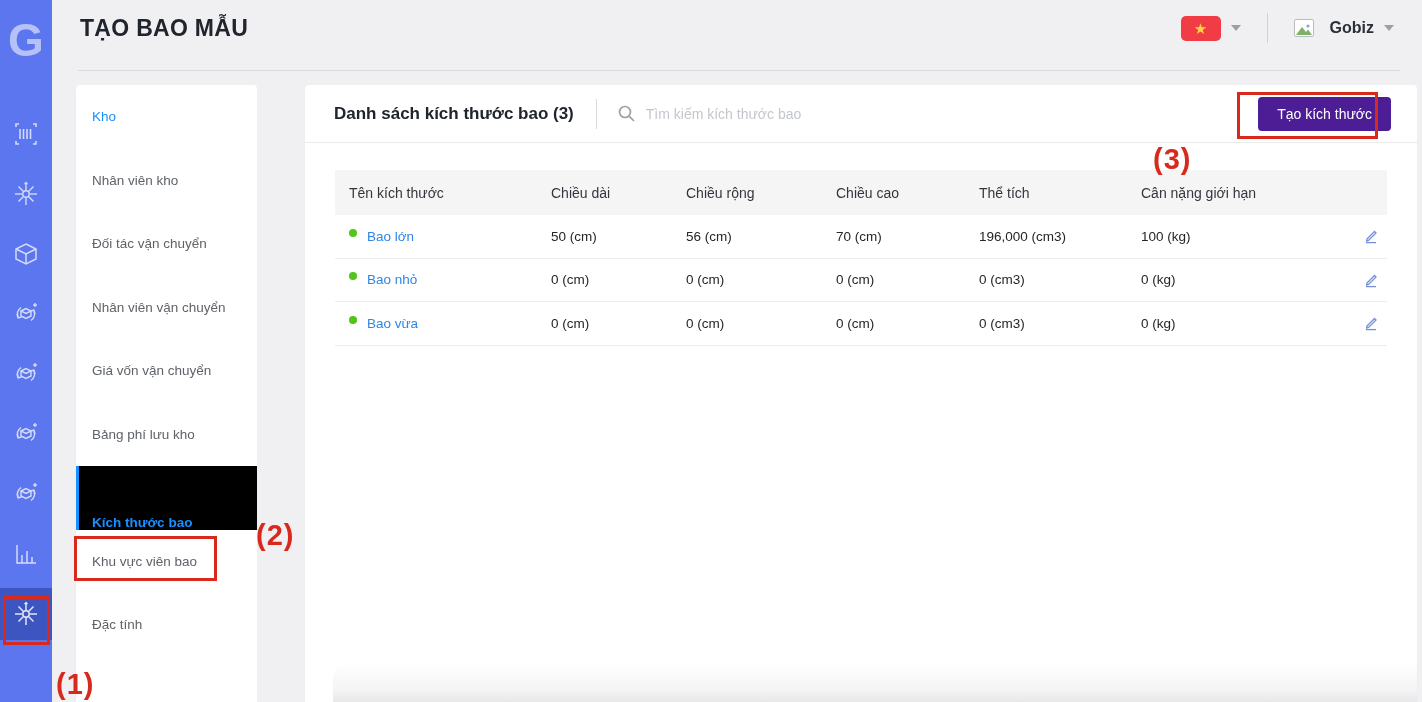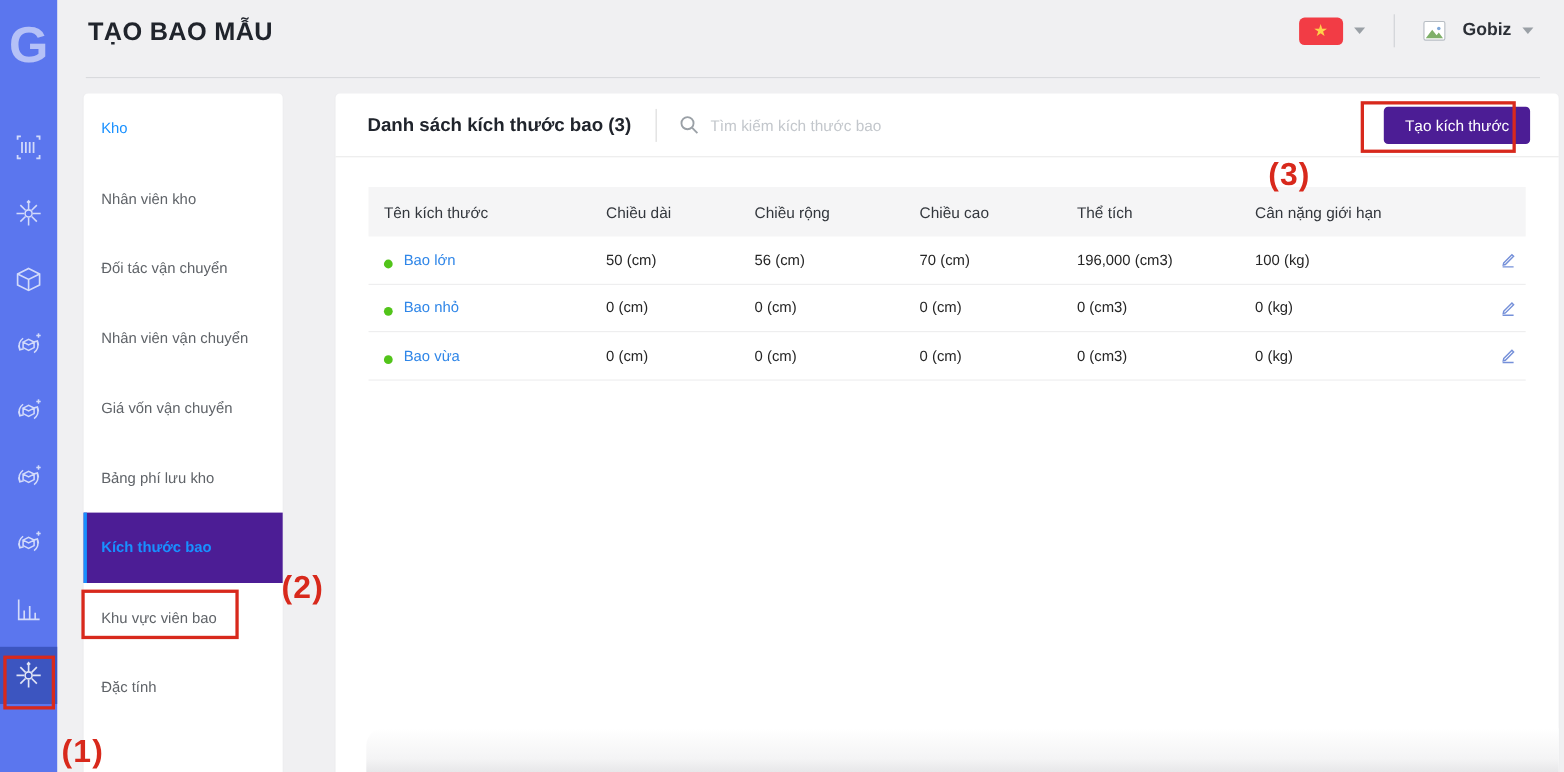--- a/index.html
+++ b/index.html
@@ -64,21 +64,21 @@
   .side-card {
     position:absolute; left:76px; top:85px; width:181px; height:640px;
     background:#fff; border-radius:4px 4px 0 0; z-index:2;
     box-shadow:0 1px 2px rgba(0,0,0,0.03);
   }
   .menu-item {
     height:63.5px; display:flex; align-items:center; padding-left:16px;
     font-size:13.5px; color:#5f6368; cursor:pointer; position:relative;
   }
   .menu-item.active {
-    background:#4c1d95; color:#1890ff; font-weight:700;
+    background:#000000; color:#1890ff; font-weight:700;align-items:flex-end;
   }
   .menu-item.active::before {
     content:""; position:absolute; left:0; top:0; bottom:0; width:3px; background:#1890ff;
   }
   .menu-item.link-blue { color:#1890ff; }
   
   .main-card {
     position:absolute; left:281px; top:85px; width:1112px; height:617px;
     background:#fff; border-radius:4px 4px 0 0; z-index:1;
     box-shadow:0 1px 2px rgba(0,0,0,0.03);
@@ -107,21 +107,21 @@
     display:grid;
     grid-template-columns:202px 135px 150px 143px 162px 1fr 44px;
     align-items:center;
   }
   .t-head {
     background:#f5f5f6; height:45px; font-size:14px; font-weight:500; color:#33373d;
   }
   .t-head > div { padding-left:14px; }
   .t-data { height:43.5px; border-bottom:1px solid #ededee; font-size:13.5px; }
   .t-data > div { padding-left:14px; }
-  .name-cell { display:flex; align-items:flex-end; gap:10px; }
+  .name-cell { display:flex; align-items:flex-start; gap:10px; }
   .dot { width:8px; height:8px; border-radius:50%; background:#52c41a; flex:0 0 auto; }
   .row-link { color:#2f86e8; cursor:pointer; }
   .edit-cell { display:flex; justify-content:flex-end; padding-right:8px; cursor:pointer; }
   
   .bottom-shadow {
     position:absolute; left:28px; right:0; bottom:0; height:40px;
     border-top-left-radius:16px;
     background:linear-gradient(#ffffff 0%, #f4f4f5 70%, #e7e7e9 100%);
   }
   

